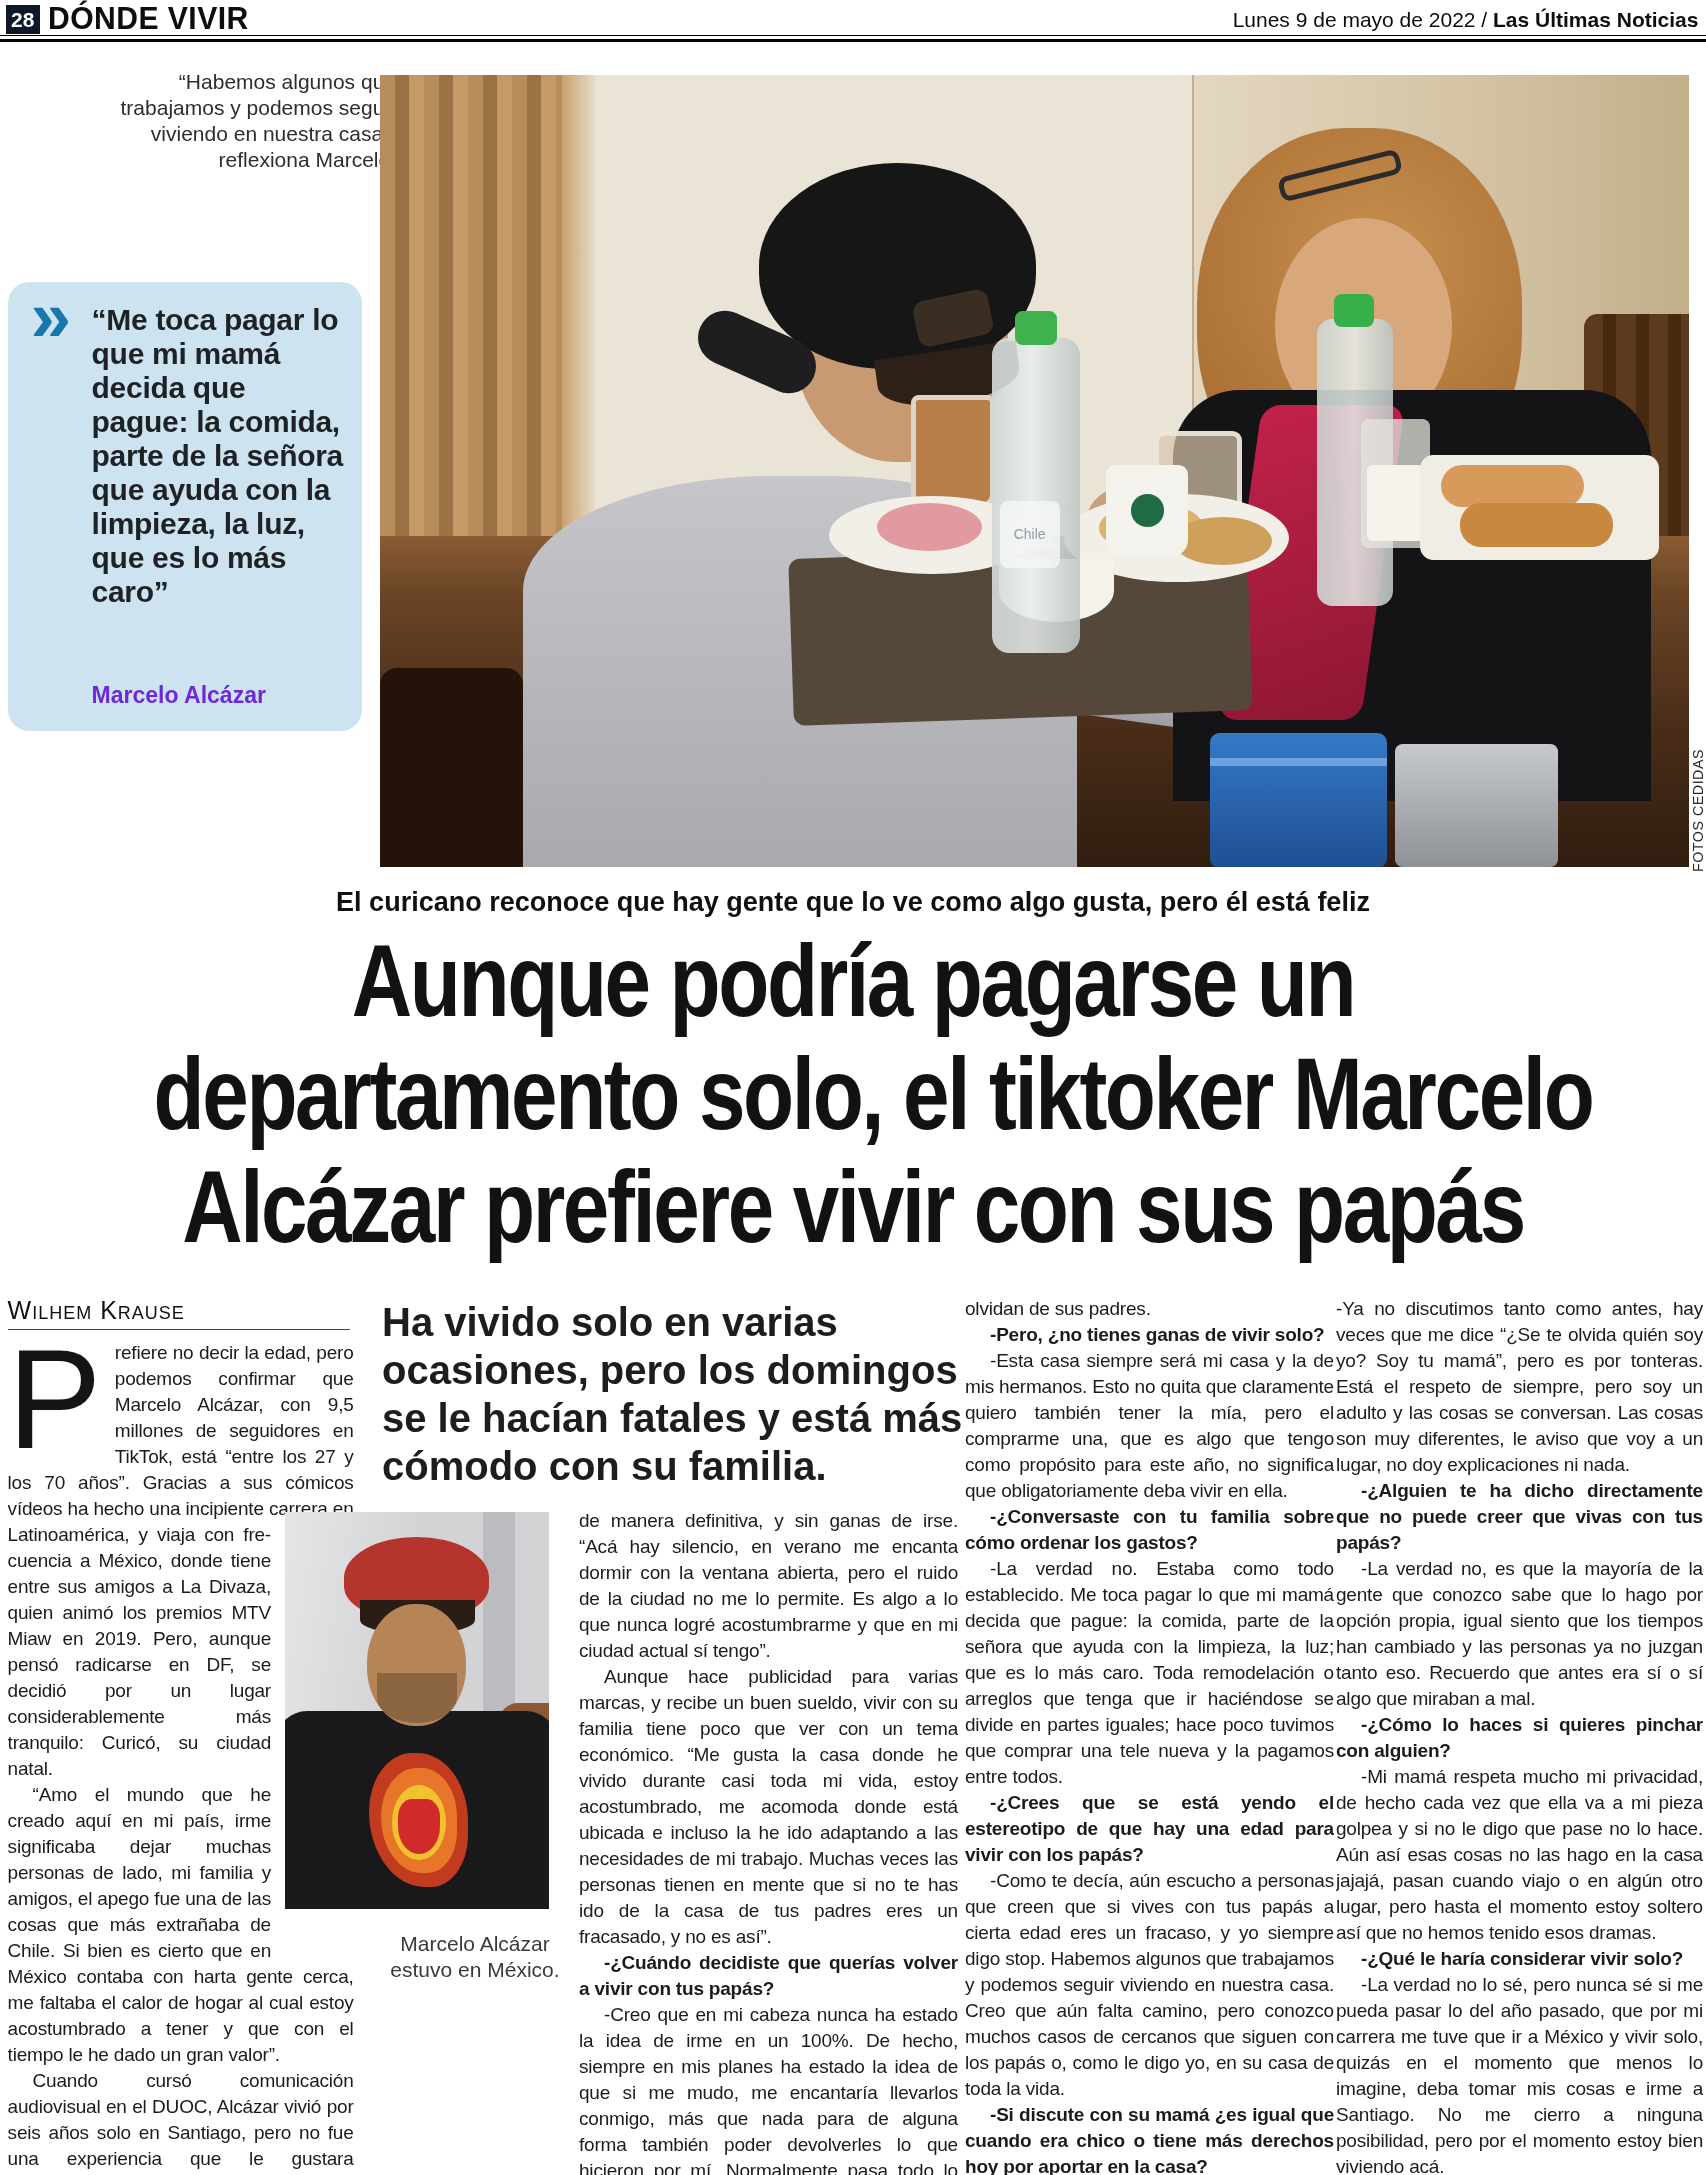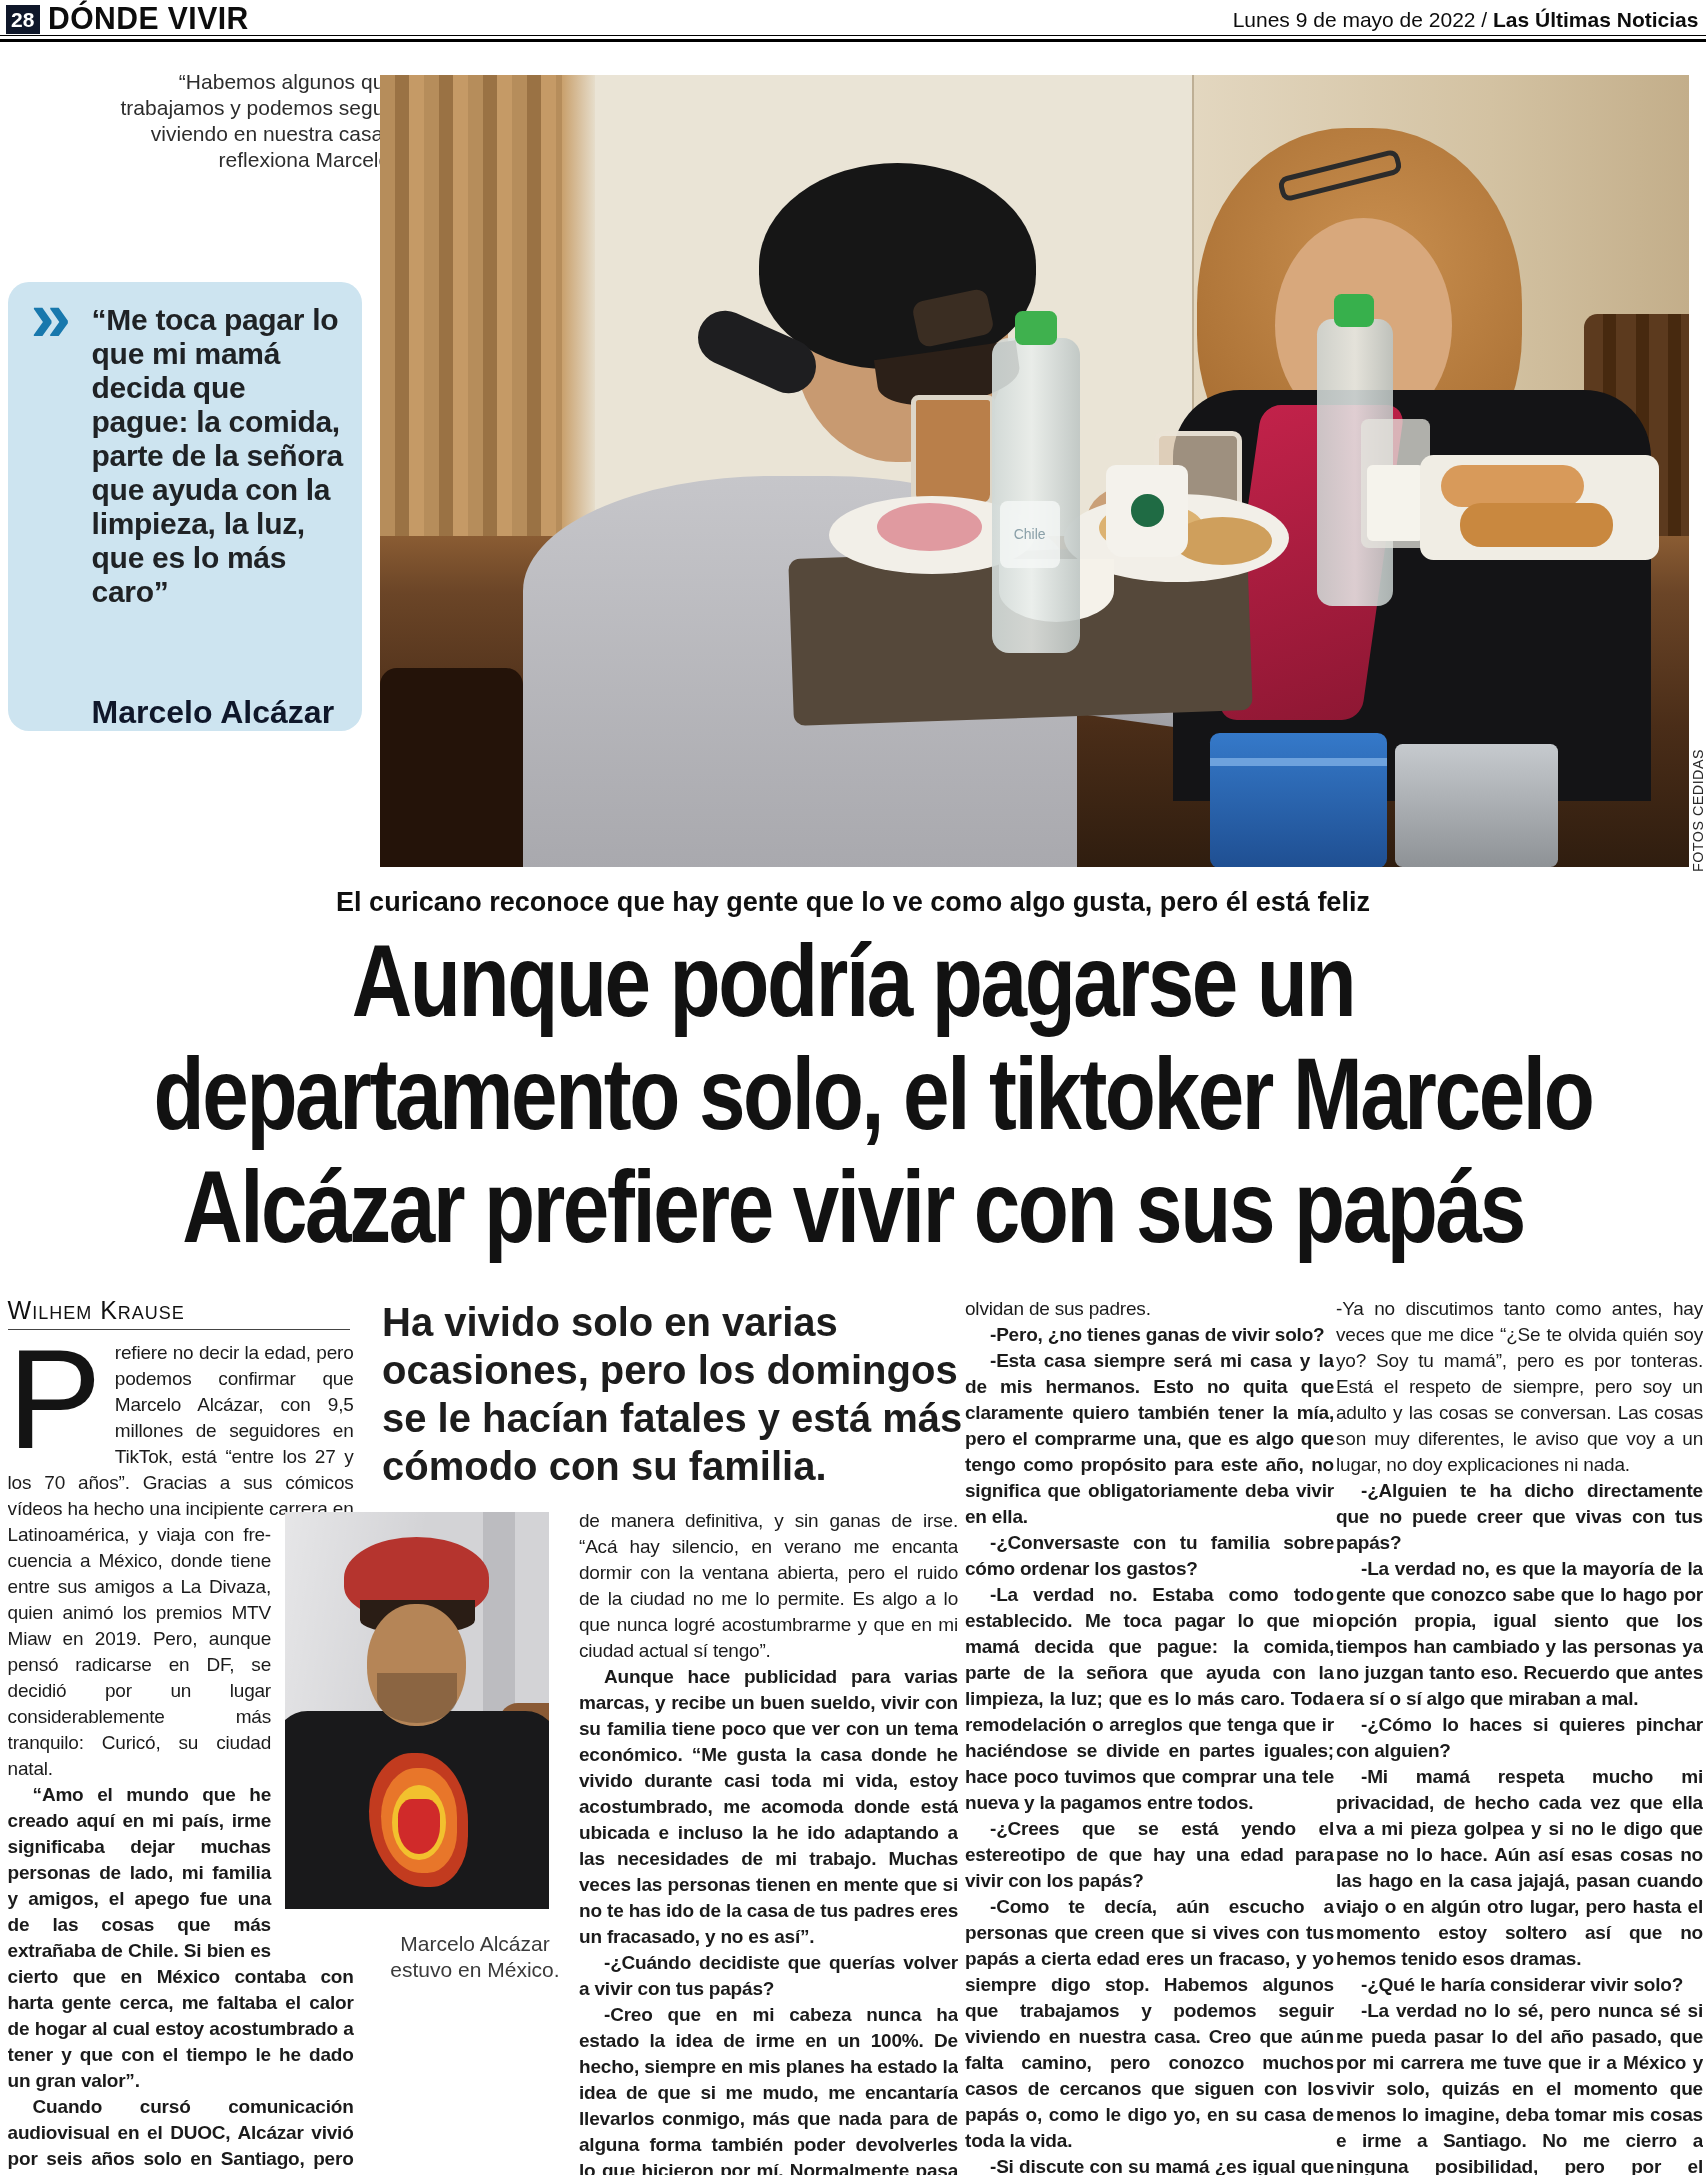--- a/index.html
+++ b/index.html
@@ -18,21 +18,21 @@
 
   
   .top-caption { position:absolute; left:88px; top:69px; width:308px; font-size:21px; line-height:26px;
     color:#2d2d2d; text-align:right; }
 
   
   .pullquote { position:absolute; left:7.6px; top:282px; width:354px; height:449px; background:#cde4f0; border-radius:21px; }
   .pq-chevron { position:absolute; left:23px; top:-7.6px; font-size:73px; font-weight:bold; color:#1878ad; }
   .pq-text { position:absolute; left:84px; top:21px; width:256px; font-size:30px; line-height:34px;
     font-weight:bold; color:#1f2225; letter-spacing:-0.3px; }
-  .pq-attr { position:absolute; left:84px; top:412px; font-size:32px; font-weight:bold; color:#0f172a; }
+  .pq-attr { position:absolute; left:84px; top:400px; font-size:23px; font-weight:bold; color:#6d28d9; }
 
   
   .photo-main { position:absolute; left:380px; top:75px; width:1309px; height:792px; background:#eae4d6; overflow:hidden; }
   .pm-wall-r { position:absolute; left:62%; top:0; width:38%; height:100%;
     background:linear-gradient(90deg,#e3d7c0,#d3c2a2 60%,#c3ae8a); }
   .pm-wall-edge { position:absolute; left:62%; top:0; width:2.9px; height:100%; background:rgba(120,100,70,.35); }
   .pm-curtain { position:absolute; left:0; top:0; width:182px; height:100%;
     background:repeating-linear-gradient(90deg,#b68d5b 0 15.3px,#9a7244 15.3px 29px,#c59a66 29px 44px); }
   .pm-curtain2 { position:absolute; left:182px; top:0; width:32.5px; height:100%;
     background:linear-gradient(90deg,#c9a06c,#e6ddcb); }
@@ -106,21 +106,21 @@
   
   .byline { position:absolute; left:7.6px; top:1296px; width:342px; font-variant:small-caps; font-size:25px;
     letter-spacing:1px; color:#111; border-bottom:1.9px solid #444; padding-bottom:3.8px; }
 
   
   .intro { position:absolute; left:382px; top:1298px; width:587px; font-size:40px; line-height:48px; font-weight:bold; color:#1d1d1d; }
 
   
   .bcol { position:absolute; font-size:19px; line-height:26px; text-align:justify; color:#1b1b1b; letter-spacing:-0.2px; overflow:hidden; }
   .bcol p { margin:0; }
-  .bcol p.ind { text-indent:25px;font-weight:bold; }
+  .bcol p.ind { text-indent:25px; }
   .bcol p.q { font-weight:bold; }
   #col1 { left:7.6px; top:1340px; width:346px; height:835px; }
   #col2 { left:579px; top:1508px; width:379px; height:667px; }
   #col3 { left:965px; top:1296px; width:369px; height:879px; }
   #col4 { left:1336px; top:1296px; width:367px; height:879px; }
   .dropcap { float:left; font-size:141px; line-height:103px; padding:7.6px 13.4px 0 0; color:#141414; }
   .notch { float:right; width:75px; height:423px; margin-left:7.6px; }
 
   
   .photo2 { position:absolute; left:285px; top:1512px; width:264px; height:397px; background:#d3d3d6; overflow:hidden; }

